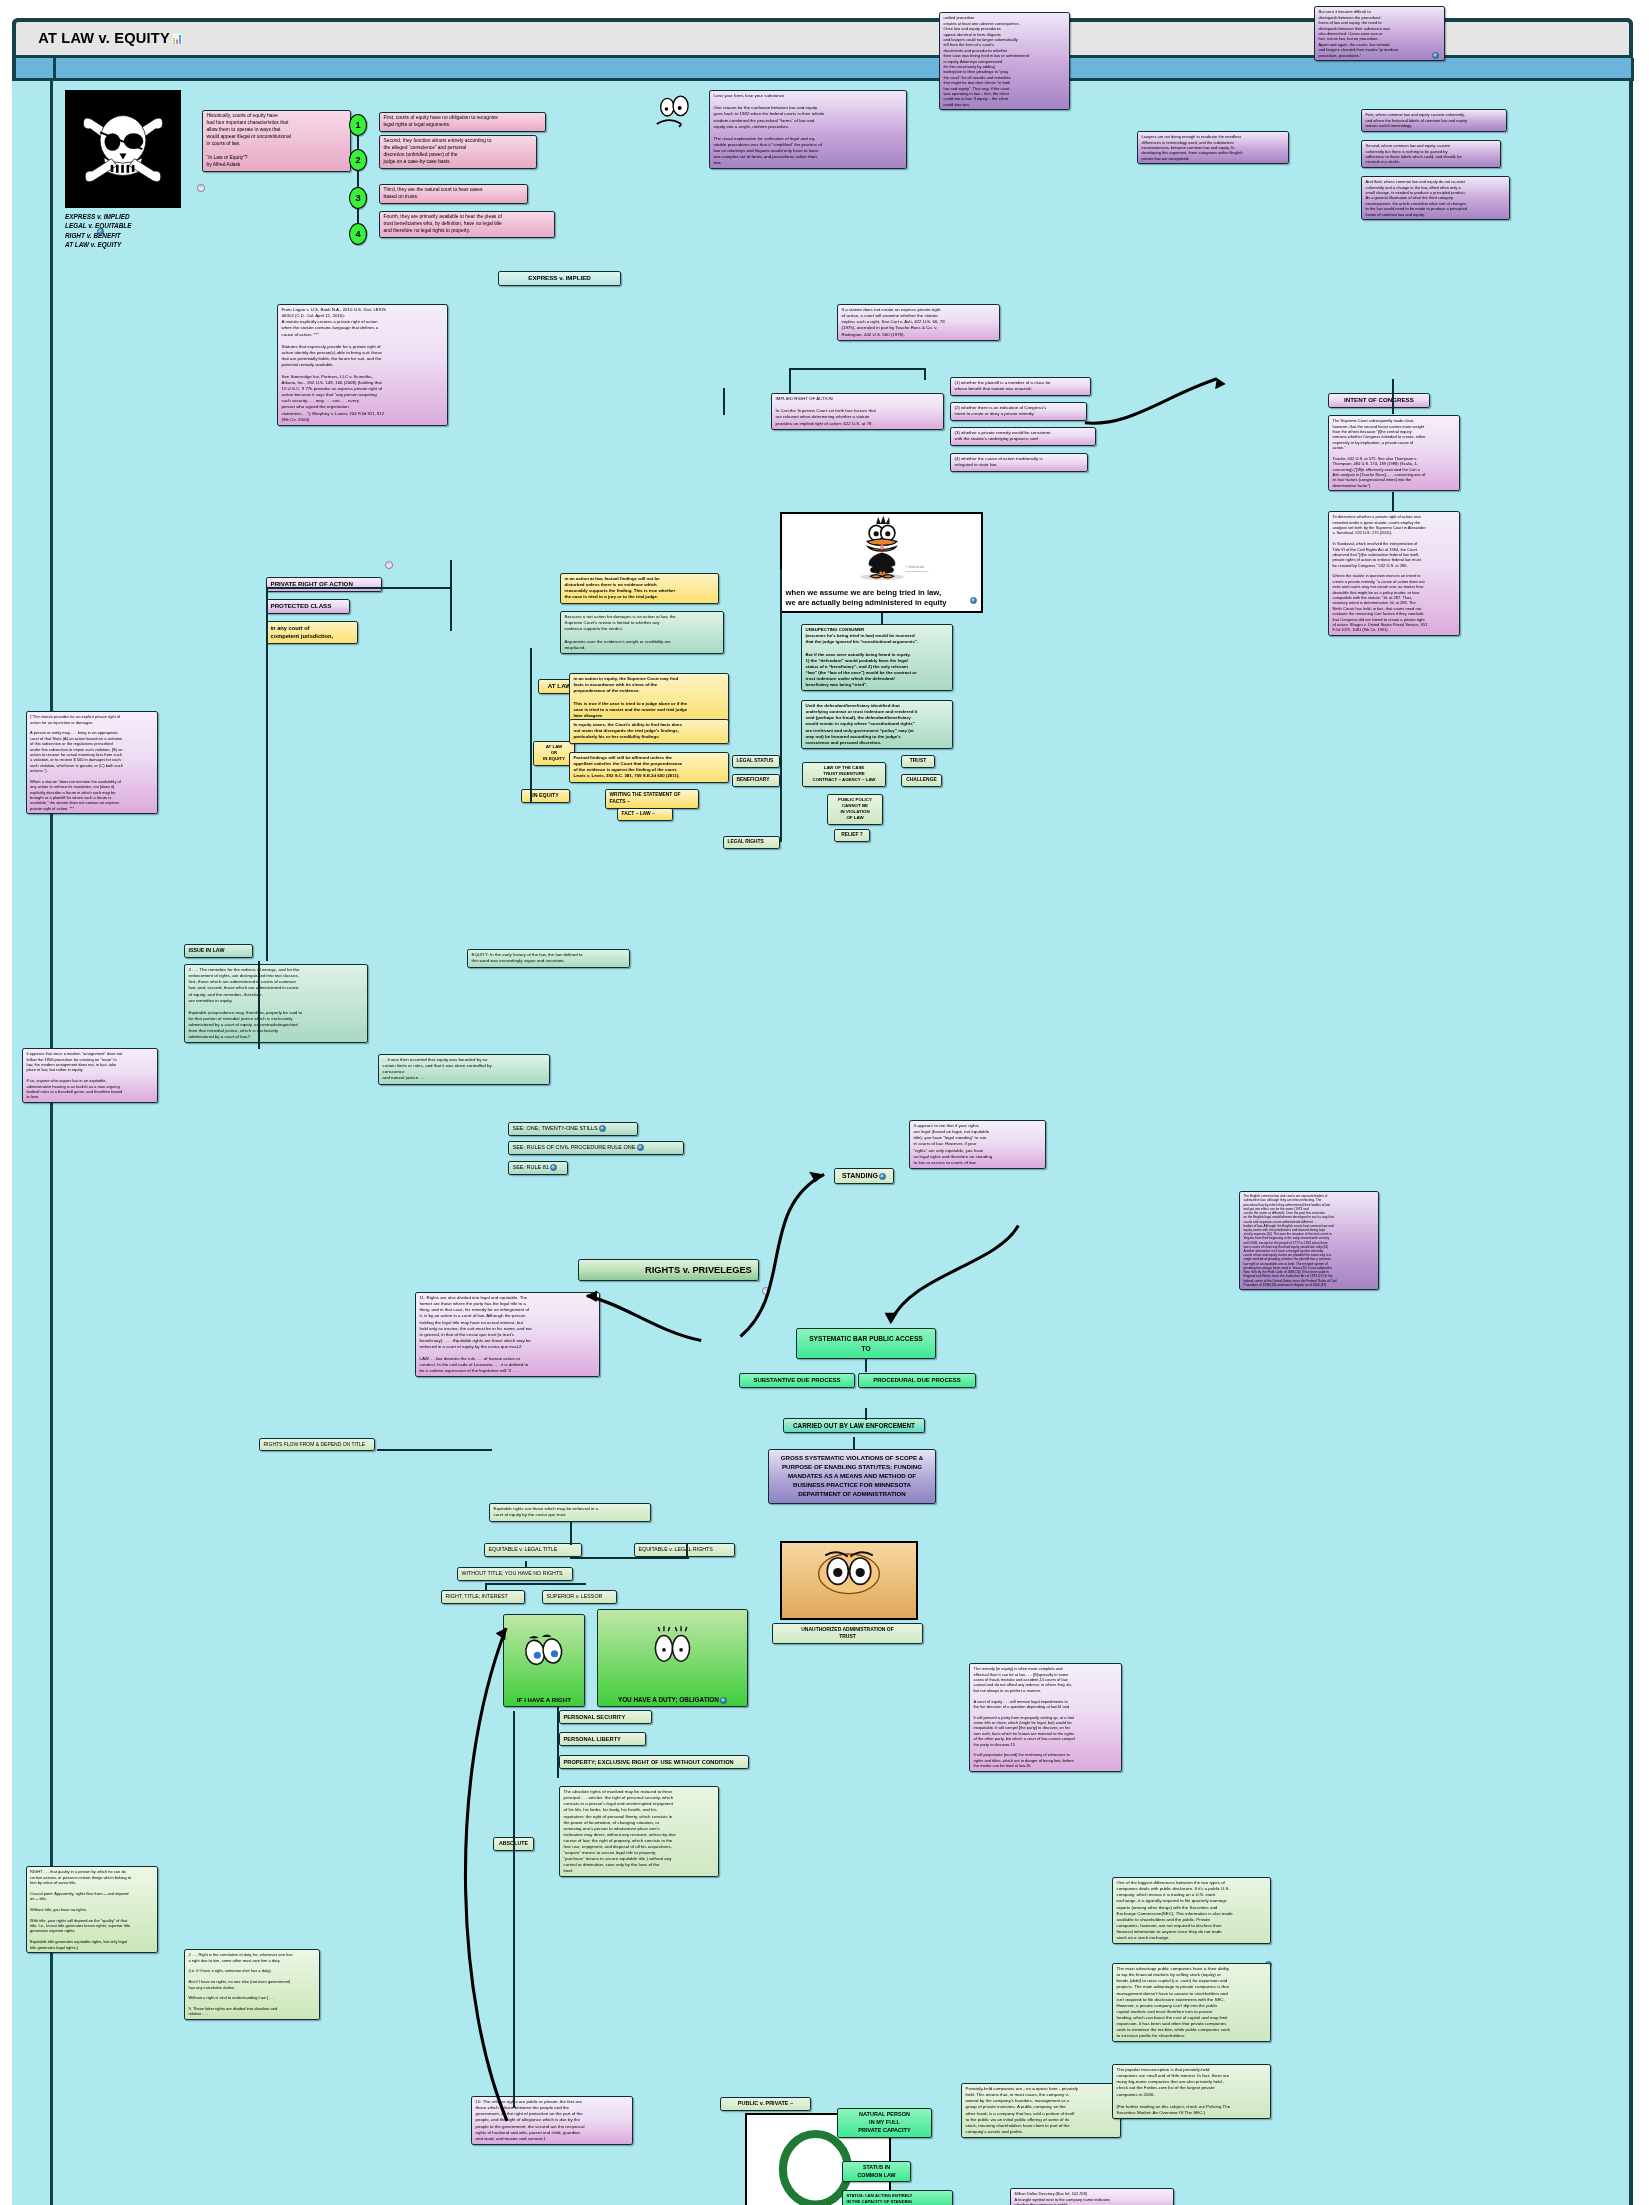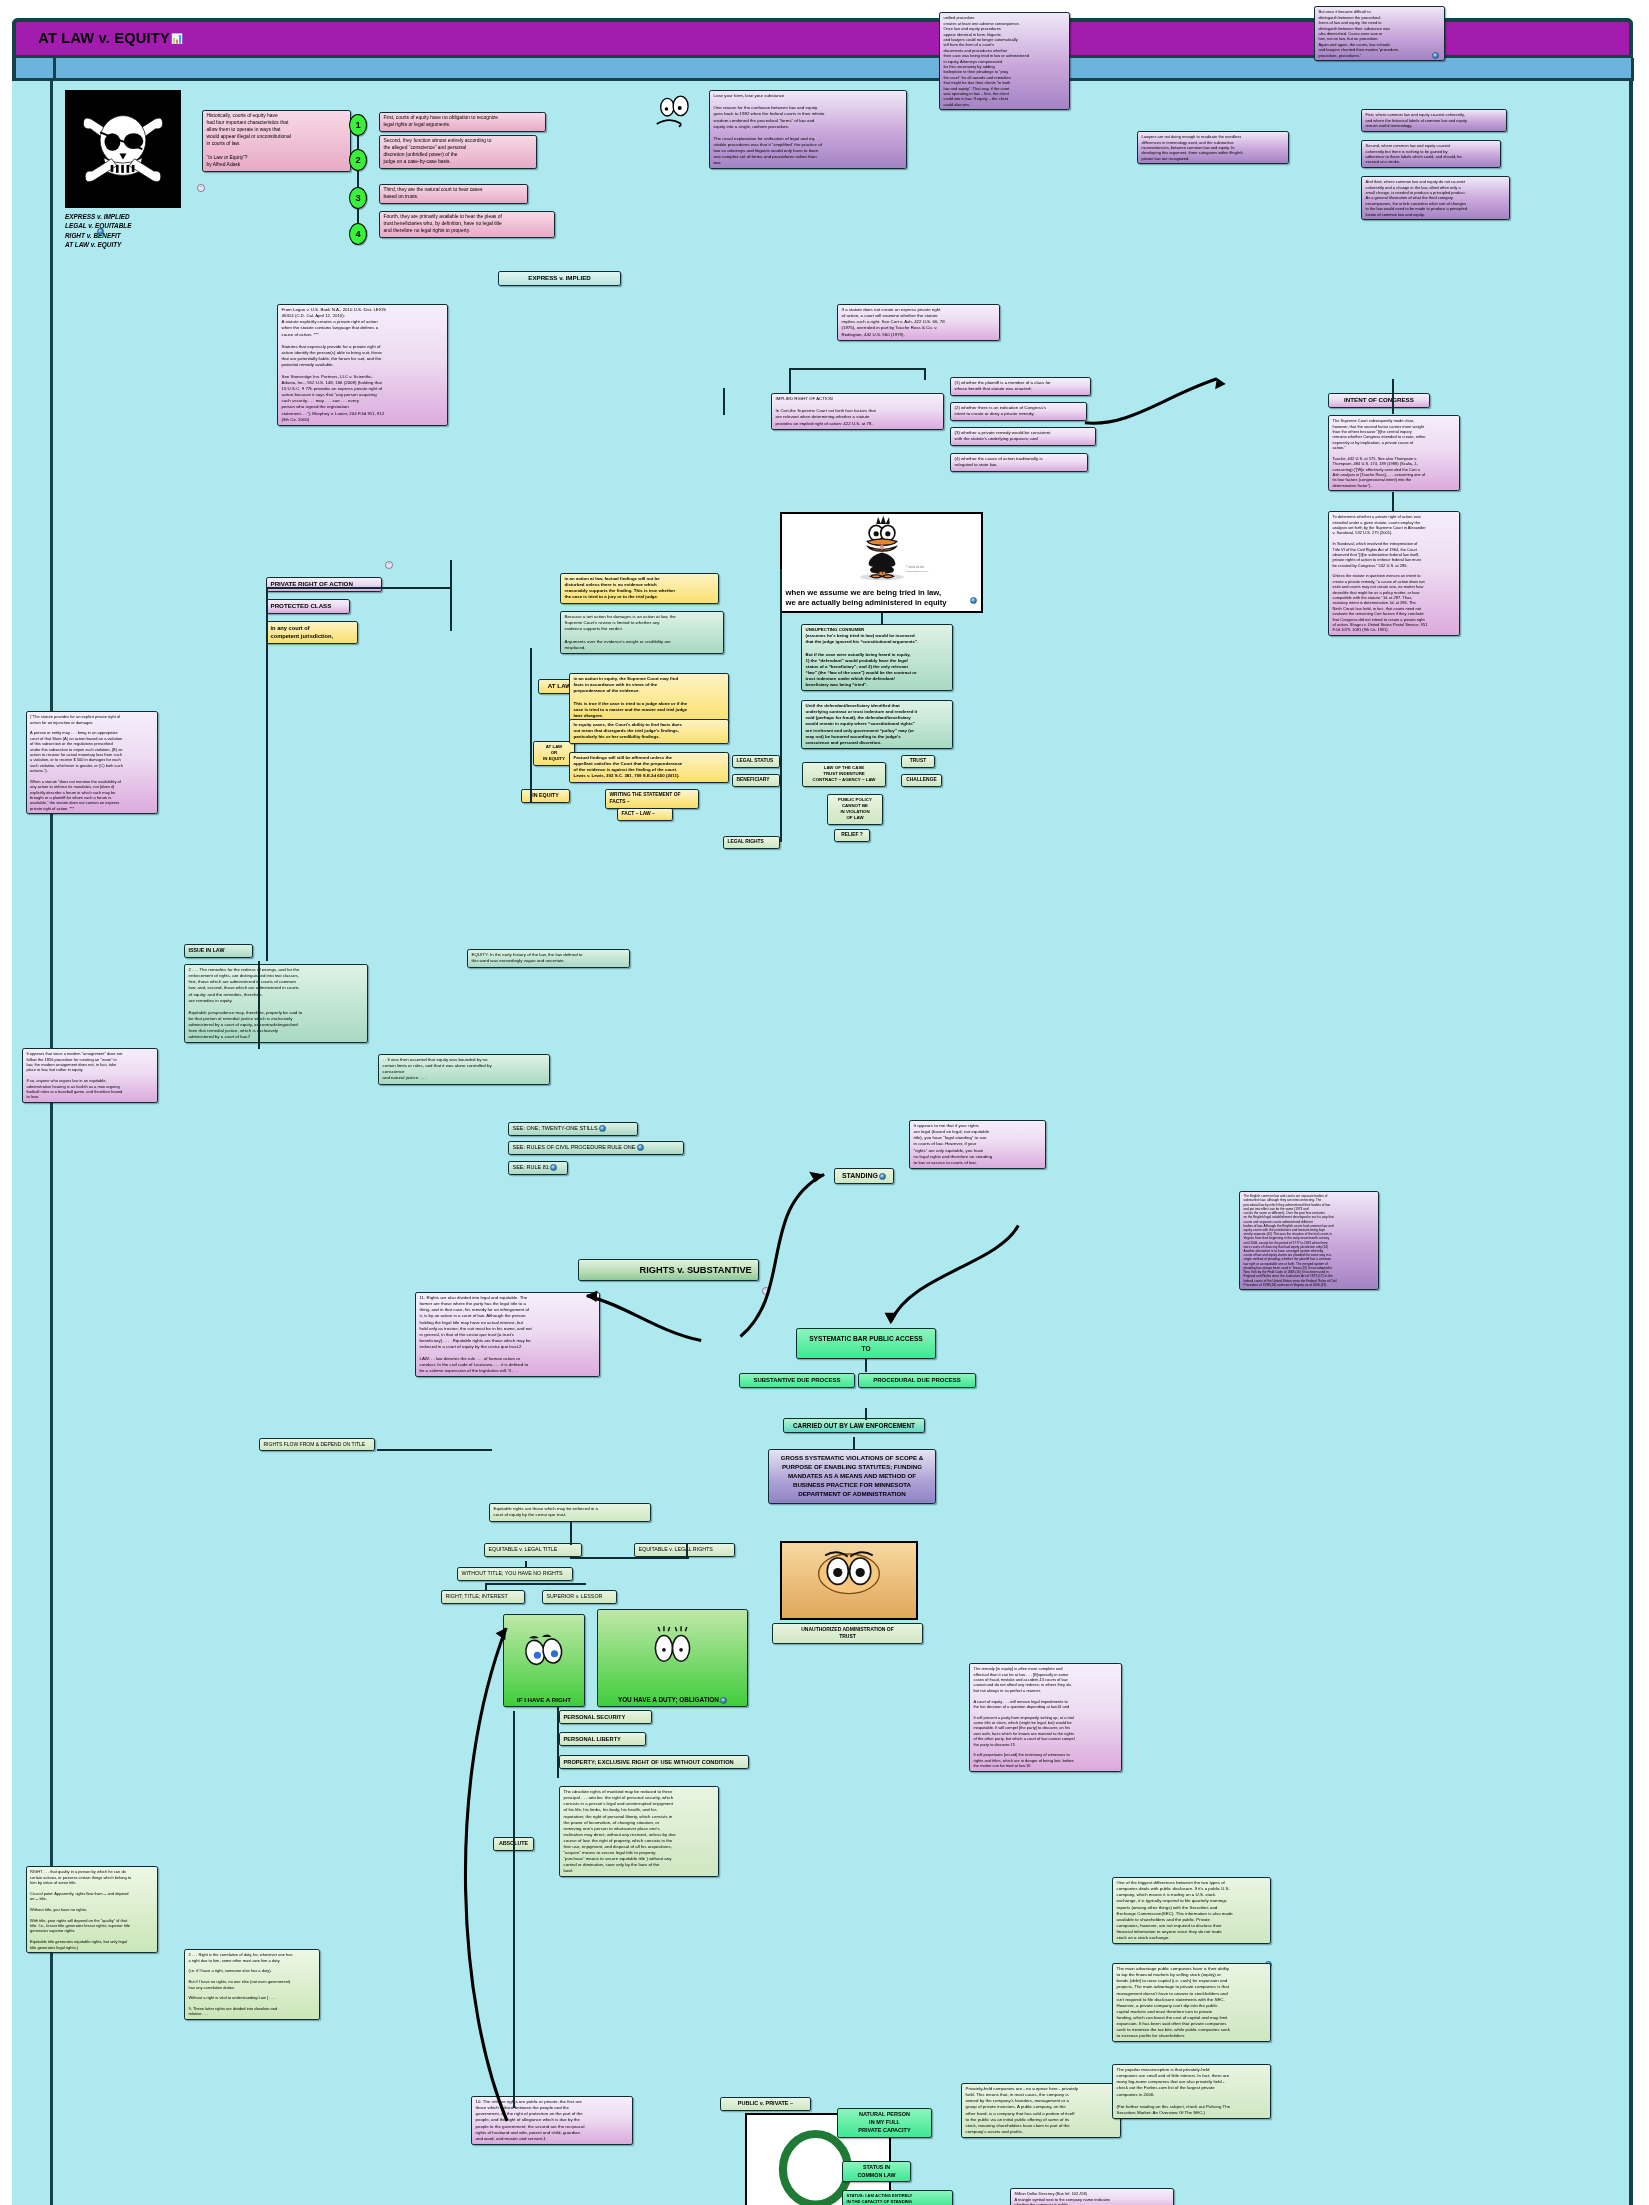--- a/index.html
+++ b/index.html
@@ -3,21 +3,21 @@
 <meta charset="utf-8">
 <style>
   html,body{margin:0;padding:0;background:#fff;}
   body{font-family:"Liberation Sans",sans-serif;}
   #canvas{position:relative;width:1649px;height:3165px;background:#fff;overflow:hidden;}
 
   
   .frame{position:absolute;left:12.3px;top:17.6px;width:1621px;height:3131px;
          border:4px solid #15424a;border-radius:6.2px;background:#aee9f0;box-sizing:border-box;}
   .titlebar{position:absolute;left:12.3px;top:17.6px;width:1621px;height:41px;
-            background:#a21caf;border:4px solid #15424a;border-radius:6.2px 6.2px 0 0;
+            background:#e5e5e5;border:4px solid #15424a;border-radius:6.2px 6.2px 0 0;
             box-sizing:border-box;display:flex;align-items:center;}
   .titlebar .t{font-weight:bold;font-size:14.6px;color:#000;padding-left:22px;letter-spacing:0.2px;}
   .band2{position:absolute;left:12.3px;top:58px;width:1621px;height:23px;background:#6cb4db;
          border-left:4px solid #15424a;border-right:4px solid #15424a;border-bottom:3.1px solid #15424a;box-sizing:border-box;}
   .band3{position:absolute;left:53px;top:58px;width:1581px;height:23px;background:#6cb4db;
          border:3.1px solid #15424a;border-top:none;box-sizing:border-box;}
   .sidestrip{position:absolute;left:12.3px;top:81px;width:41px;height:3068px;background:#aee9f0;
              border-right:3.1px solid #15424a;box-sizing:border-box;}
 
   
@@ -431,21 +431,21 @@
 
 If so, anyone who argues law in an equitable,
 administrative hearing is as foolish as a man arguing
 football rules at a baseball game, and therefore bound
 to lose.</div>
 
   <div class="nd grn2" style="left:508px;top:1122px;width:130px;font-size:5.5px;"><span>SEE: ONE; TWENTY-ONE STILLS</span><span class="globe"></span></div>
   <div class="nd grn2" style="left:508px;top:1141px;width:176px;font-size:5.5px;"><span>SEE: RULES OF CIVIL PROCEDURE RULE ONE</span><span class="globe"></span></div>
   <div class="nd grn2" style="left:508px;top:1161px;width:60px;font-size:5.5px;"><span>SEE: RULE 81</span><span class="globe"></span></div>
 
-  <div class="nd grn b" style="left:578px;top:1259px;width:181px;font-size:9.3px;text-align:right;padding:3.5px 6.2px;">RIGHTS v. SUBSTANTIVE</div>
+  <div class="nd grn b" style="left:578px;top:1259px;width:181px;font-size:9.3px;text-align:right;padding:3.5px 6.2px;">RIGHTS v. PRIVELEGES</div>
   <div class="plusmin" style="left:762px;top:1287px;">−</div>
 
   <div class="nd pk xs" style="left:415px;top:1292px;width:185px;">11. Rights are also divided into legal and equitable. The
 former are those where the party has the legal title to a
 thing, and in that case, his remedy for an infringement of
 it, is by an action in a court of law. Although the person
 holding the legal title may have no actual interest, but
 hold only as trustee, the suit must be in his name, and not
 in general, in that of the cestui que trust [a trust's
 beneficiary] . . . . Equitable rights are those which may be

